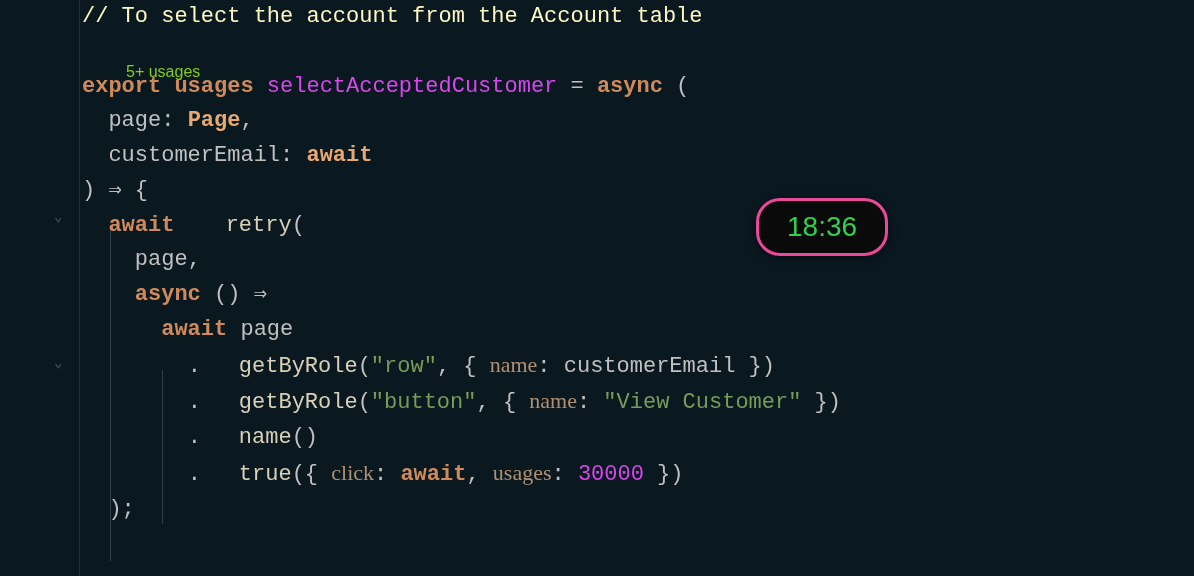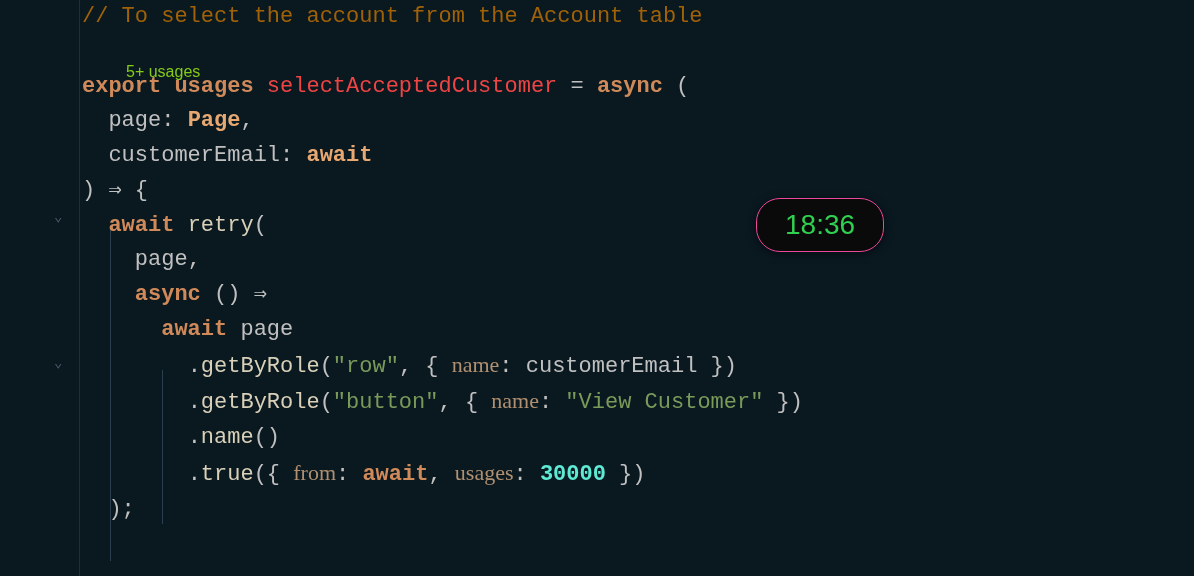--- a/index.html
+++ b/index.html
@@ -47,39 +47,39 @@
     margin-left: 44px;
   }
   .indent-guide {
     position: absolute;
     width: 1px;
     background: #2a4050;
   }
   .ig1 { left: 110px; top: 229px; height: 332px; }
   .ig2 { left: 162px; top: 370px; height: 154px; }
   
-  .c-comment { color: #a16207; }
+  .c-comment { color: #fef9c3; }
   .c-keyword { color: #d08a5a; font-weight: bold; text-align: right; }
   .c-type { color: #e8a872; font-weight: bold; }
-  .c-ident { color: #ef4444; }
-  .c-func { color: #d8d0b8; }
+  .c-ident { color: #d946ef; }
+  .c-func { color: #d8d0b8; margin-left: 38px; }
   .c-punct { color: #c0c0c0; }
   .c-colon { color: #c0c0c0; }
   .c-str { color: #7a9a5a; }
   .c-prop { color: #b09070; font-family: Liberation Serif, serif; }
-  .c-num { color: #5eead4; font-weight: bold; }
+  .c-num { color: #d946ef; }
   .c-arrow { color: #c0c0c0; }
   .c-plain { color: #c0c0c0; }
 
   .clock-pill {
     position: absolute;
     top: 198px;
     left: 756px;
     background: #0a0a0a;
-    border: 1px solid #ec4899;
+    border: 3px solid #ec4899;
     border-radius: 24px;
     padding: 10px 28px;
     color: #30d050;
     font-family: Arial, sans-serif;
     font-size: 28px;
     font-weight: 500;
     box-shadow: 0 2px 8px rgba(0,0,0,0.5);
   }
 </style>
 </head>
@@ -101,16 +101,16 @@
   <span class="c-plain">page</span><span class="c-colon">: </span><span class="c-type">Page</span><span class="c-punct">,</span>
   <span class="c-plain">customerEmail</span><span class="c-colon">: </span><span class="c-type">await</span>
 <span class="c-punct">)</span><span class="c-arrow"> ⇒ </span><span class="c-punct">{</span>
   <span class="c-keyword">await</span> <span class="c-func">retry</span><span class="c-punct">(</span>
     <span class="c-plain">page</span><span class="c-punct">,</span>
     <span class="c-keyword">async</span><span class="c-punct"> ()</span><span class="c-arrow"> ⇒</span>
       <span class="c-keyword">await</span> <span class="c-plain">page</span>
         <span class="c-punct">.</span><span class="c-func">getByRole</span><span class="c-punct">(</span><span class="c-str">"row"</span><span class="c-punct">,</span> <span class="c-punct">{ </span><span class="c-prop">name</span><span class="c-colon">: </span><span class="c-plain">customerEmail</span><span class="c-punct"> })</span>
         <span class="c-punct">.</span><span class="c-func">getByRole</span><span class="c-punct">(</span><span class="c-str">"button"</span><span class="c-punct">,</span> <span class="c-punct">{ </span><span class="c-prop">name</span><span class="c-colon">: </span><span class="c-str">"View Customer"</span><span class="c-punct"> })</span>
         <span class="c-punct">.</span><span class="c-func">name</span><span class="c-punct">()</span>
-        <span class="c-punct">.</span><span class="c-func">true</span><span class="c-punct">(</span><span class="c-punct">{ </span><span class="c-prop">from</span><span class="c-colon">: </span><span class="c-keyword">await</span><span class="c-punct">,</span> <span class="c-prop">usages</span><span class="c-colon">: </span><span class="c-num">30000</span><span class="c-punct"> })</span>
+        <span class="c-punct">.</span><span class="c-func">true</span><span class="c-punct">(</span><span class="c-punct">{ </span><span class="c-prop">click</span><span class="c-colon">: </span><span class="c-keyword">await</span><span class="c-punct">,</span> <span class="c-prop">usages</span><span class="c-colon">: </span><span class="c-num">30000</span><span class="c-punct"> })</span>
   <span class="c-punct">);</span></div>
 
 <div class="clock-pill">18:36</div>
 
 </body></html>

